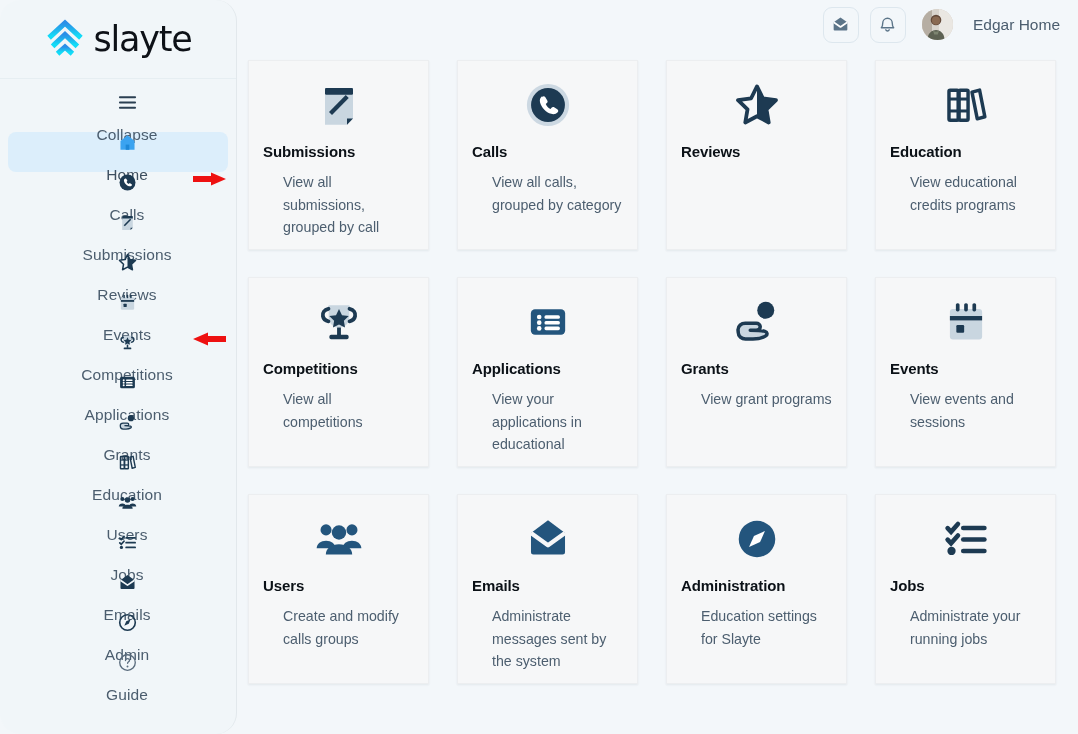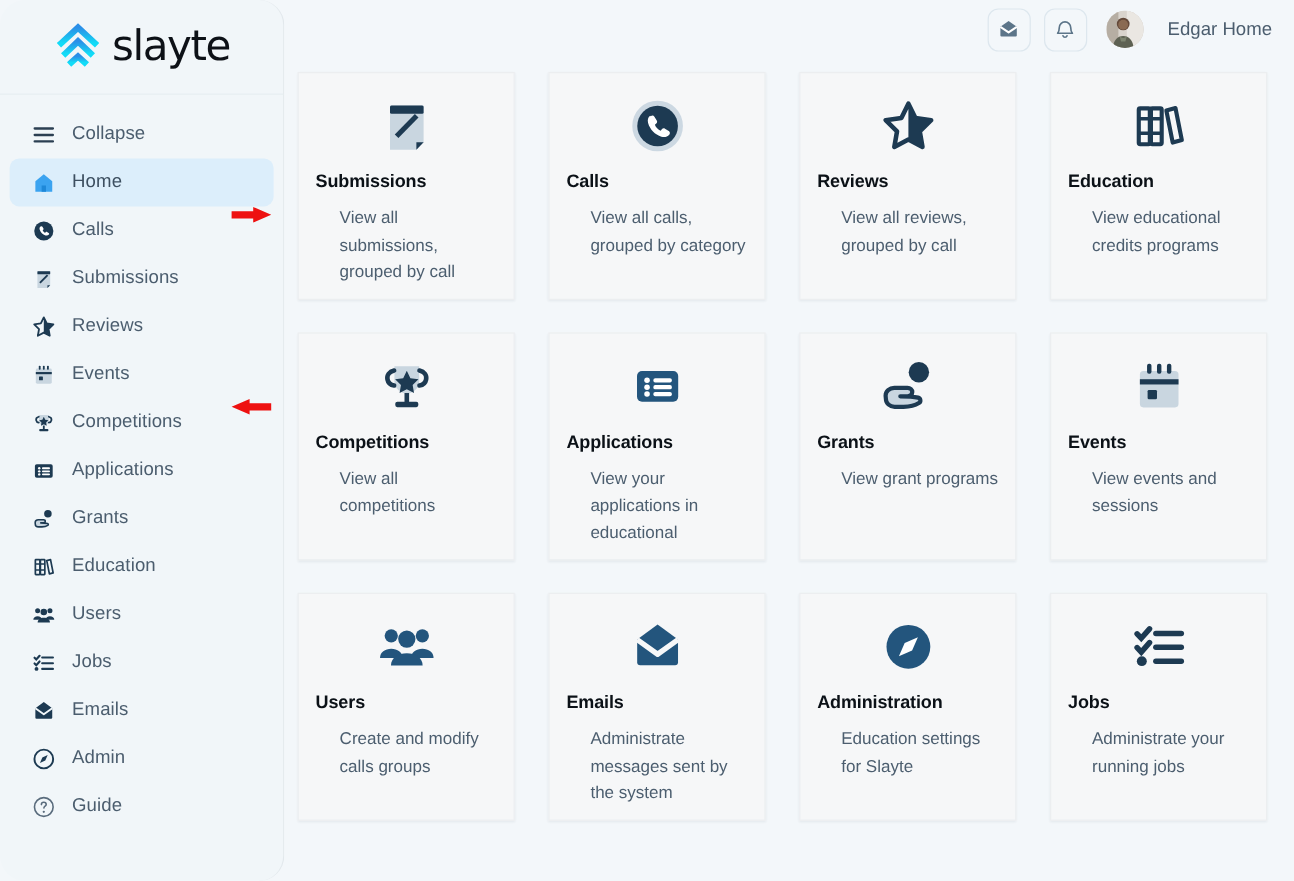--- a/index.html
+++ b/index.html
@@ -27,21 +27,21 @@
   .logo-mark { width:42px; height:42px; display:block; }
   .logo-text {
     font-size:35px; font-weight:400; letter-spacing:-1.2px;
     color:#0d1117; font-family:"DejaVu Sans", sans-serif;
   }
 
   .nav { padding-top:13px; }
   .nav-item {
     display:flex; align-items:center; gap:14px;
     height:40px; margin:0 8px 0 8px; padding-left:18px;
-    border-radius:8px; cursor:pointer;
+    border-radius:8px; cursor:pointer;flex-direction:column;
   }
   .nav-item .ico {
     width:20px; height:20px; flex:0 0 20px;
     display:flex; align-items:center; justify-content:center;
     color:#23394d;
   }
   .nav-item .lbl { font-size:15.5px; color:#4b5d6e; letter-spacing:.1px; }
   .nav-item.active { background:#dceefb; }
   .nav-item.active .ico { color:#3ba3f0; }
   .nav-item.active .lbl { color:#3d4f60; }
@@ -371,21 +371,20 @@
     </div>
 
     <div class="card">
       <div class="card-icon">
         <svg width="46" height="46" viewBox="0 0 20 20">
           <path d="M10 1.9l2.55 5.17 5.7.83-4.13 4.02.98 5.68L10 14.9l-5.1 2.7.98-5.68L1.75 7.9l5.7-.83z" fill="none" stroke="#1d3a52" stroke-width="1.65" stroke-linejoin="round"></path>
           <path d="M10 1.9l2.55 5.17 5.7.83-4.13 4.02.98 5.68L10 14.9z" fill="#1d3a52"></path>
         </svg>
       </div>
       <div class="card-title">Reviews</div>
-      <div class="card-desc">View all reviews, grouped by call</div>
     </div>
 
     <div class="card">
       <div class="card-icon">
         <svg width="46" height="46" viewBox="0 0 20 20">
           <rect x="2.6" y="3.6" width="4" height="13" rx=".5" fill="none" stroke="#1d3a52" stroke-width="1.5"></rect>
           <rect x="7" y="3.6" width="3.9" height="13" rx=".5" fill="none" stroke="#1d3a52" stroke-width="1.5"></rect>
           <line x1="2.6" y1="7.4" x2="10.9" y2="7.4" stroke="#1d3a52" stroke-width="1.3"></line>
           <line x1="2.6" y1="12.6" x2="10.9" y2="12.6" stroke="#1d3a52" stroke-width="1.3"></line>
           <path d="M12.6 4.4 15.9 3.5 18.2 15.1 14.9 16z" fill="none" stroke="#1d3a52" stroke-width="1.5" stroke-linejoin="round"></path>

